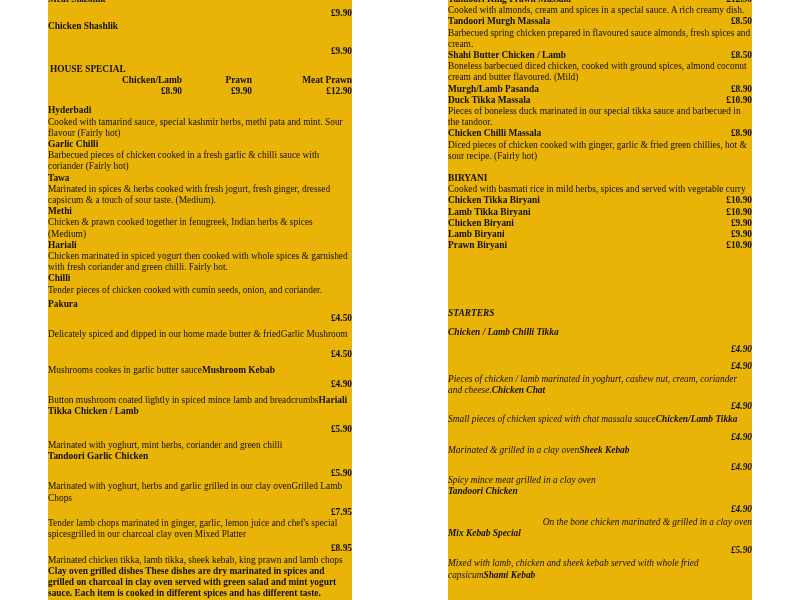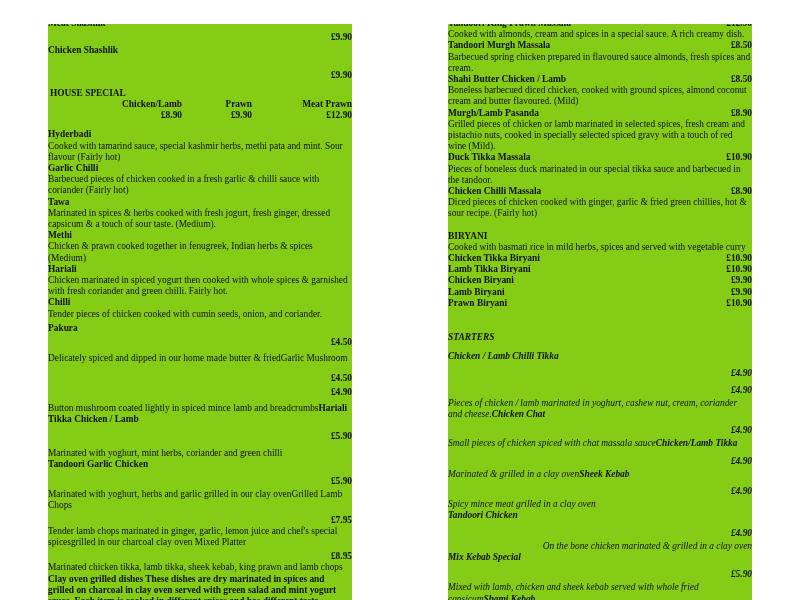--- a/index.html
+++ b/index.html
@@ -1,18 +1,18 @@
 <!DOCTYPE html>
 <html><head>
 <meta charset="utf-8">
 <style>
   html,body{margin:0;padding:0;background:#fff;}
   body{width:800px;height:600px;overflow:hidden;position:relative;
        font-family:"Liberation Serif","DejaVu Serif",serif;color:#111;font-size:9.4px;line-height:11.2px;}
-  .pane{position:absolute;overflow:hidden;background:#84cc16;margin-top:24px;}
+  .pane{position:absolute;overflow:hidden;background:#eab308;}
   .pane-inner{position:absolute;left:0;right:0;}
   .b{font-weight:bold;}
   .row{display:flex;justify-content:space-between;}
   .price{font-weight:bold;text-align:right;}
   .gap{height:11px;}
   .rprice{text-align:right;font-weight:bold;}
   .hs-head{display:grid;grid-template-columns:1fr 110px 70px 100px;font-weight:bold;}
   .hs-head span{text-align:right;}
 </style>
 </head>
@@ -57,20 +57,21 @@
   </div>
 </div>
 
 <div class="pane" style="left:48px;top:297px;width:304px;height:303px;">
   <div class="pane-inner" style="top:2px;">
     <div class="b">Pakura</div>
     <div class="rprice" style="margin-top:3px;">£4.50</div>
     <div style="margin-top:5px;"><span>Delicately spiced and dipped in our home made butter &amp; fried</span><span>Garlic Mushroom</span></div>
 
     <div class="rprice" style="margin-top:8px;">£4.50</div>
+    <div style="margin-top:5px;"><span>Mushrooms cookes in garlic butter sauce</span><span class="b">Mushroom Kebab</span></div>
 
     <div class="rprice" style="margin-top:3px;">£4.90</div>
     <div style="margin-top:5px;"><span>Button mushroom coated lightly in spiced mince lamb and breadcrumbs</span><span class="b">Hariali Tikka Chicken / Lamb</span></div>
 
     <div class="rprice" style="margin-top:6px;">£5.90</div>
     <div style="margin-top:5px;">Marinated with yoghurt, mint herbs, coriander and green chilli</div>
     <div class="b">Tandoori Garlic Chicken</div>
 
     <div class="rprice" style="margin-top:6px;">£5.90</div>
     <div style="margin-top:2px;"><span>Marinated with yoghurt, herbs and garlic grilled in our clay oven</span><span>Grilled Lamb Chops</span></div>
@@ -99,21 +100,20 @@
       <div>Barbecued spring chicken prepared in flavoured sauce almonds, fresh spices and cream.</div>
       <div class="row">
           <span class="b">Shahi Butter Chicken / Lamb</span>
           <span class="price">£8.50</span>
         </div>
       <div>Boneless barbecued diced chicken, cooked with ground spices, almond coconut cream and butter flavoured. (Mild)</div>
       <div class="row">
           <span class="b">Murgh/Lamb Pasanda</span>
           <span class="price">£8.90</span>
         </div>
-      <div>Grilled pieces of chicken or lamb marinated in selected spices, fresh cream and pistachio nuts, cooked in specially selected spiced gravy with a touch of red wine (Mild).</div>
       <div class="row">
           <span class="b">Duck Tikka Massala</span>
           <span class="price">£10.90</span>
         </div>
       <div>Pieces of boneless duck marinated in our special tikka sauce and barbecued in the tandoor.</div>
       <div class="row">
           <span class="b">Chicken Chilli Massala</span>
           <span class="price">£8.90</span>
         </div>
       <div>Diced pieces of chicken cooked with ginger, garlic &amp; fried green chillies, hot &amp; sour recipe. (Fairly hot)</div>

